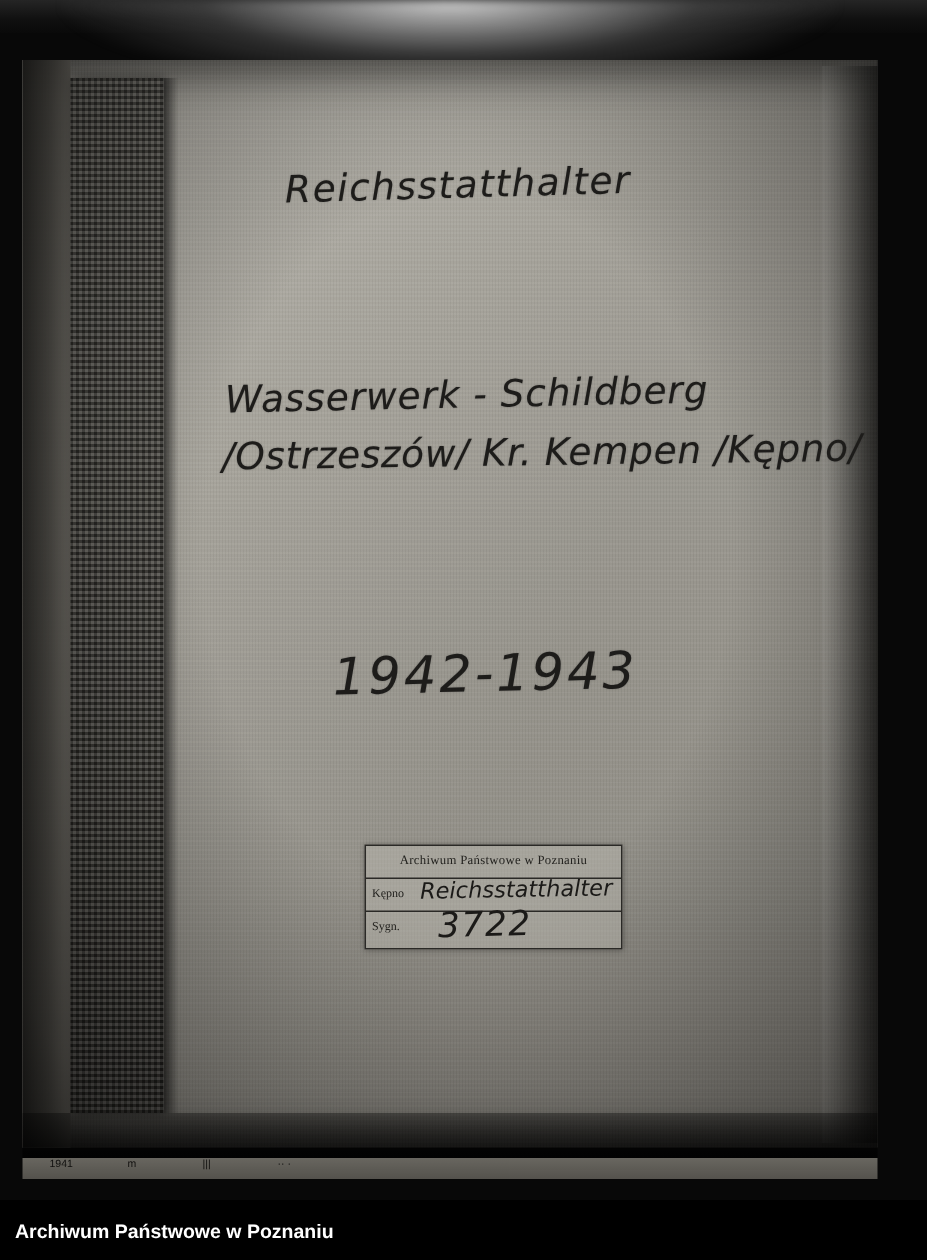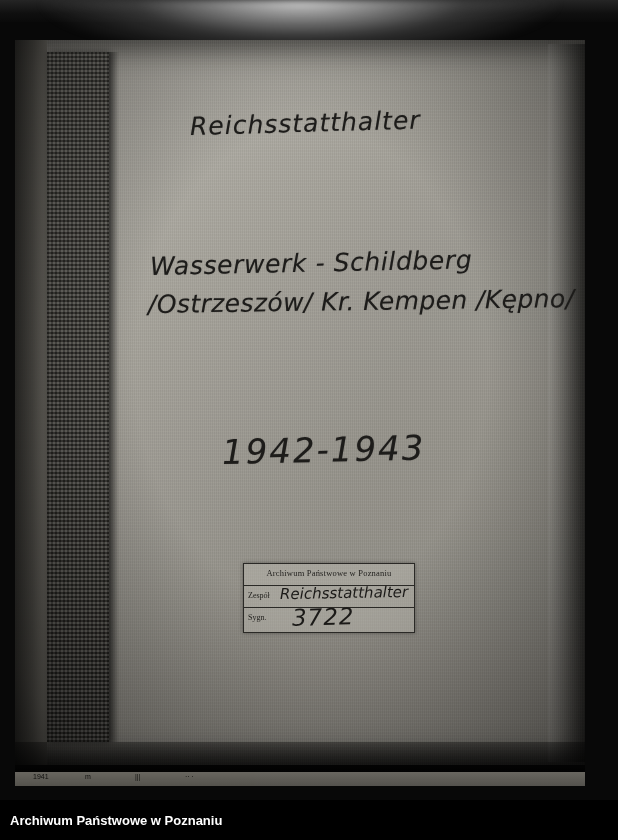--- a/index.html
+++ b/index.html
@@ -280,21 +280,21 @@
 
   <div class="hand hand-l2">/Ostrzeszów/ Kr. Kempen /Kępno/</div>
 
   <div class="hand hand-years">1942-1943</div>
 
   <div class="stamp">
     <div class="stamp-row">
       <div class="stamp-head">Archiwum Państwowe w Poznaniu</div>
     </div>
     <div class="stamp-row">
-      <div class="stamp-label">Zespół</div>
+      <div class="stamp-label">Kępno</div>
       <div class="stamp-val-zespol">Reichsstatthalter</div>
     </div>
     <div class="stamp-row">
       <div class="stamp-label">Sygn.</div>
       <div class="stamp-val-sygn">3722</div>
     </div>
   </div>
 
   <div class="plate-strip">
     <span style="left:18px;">1941</span>

